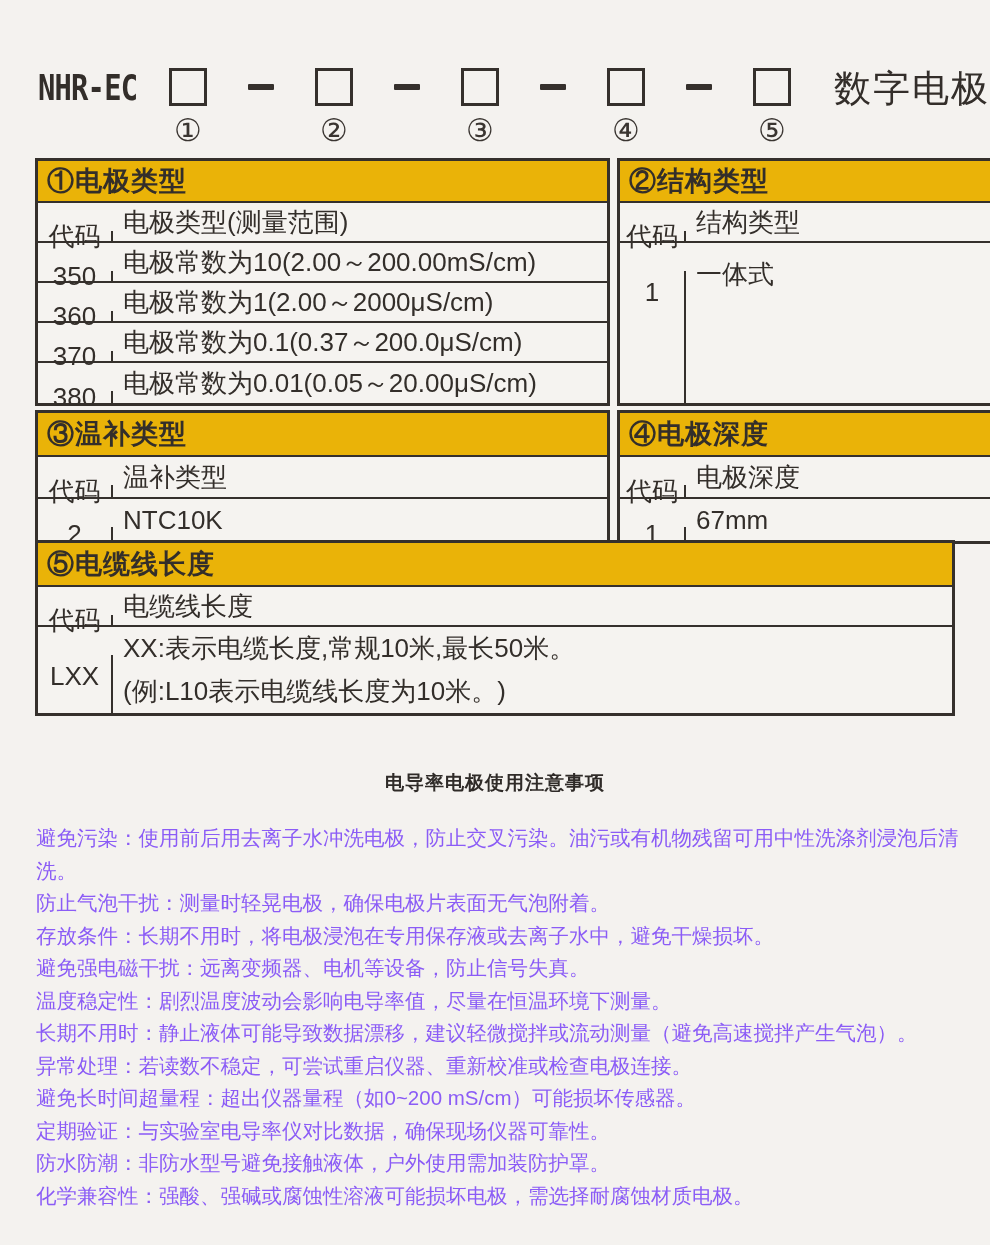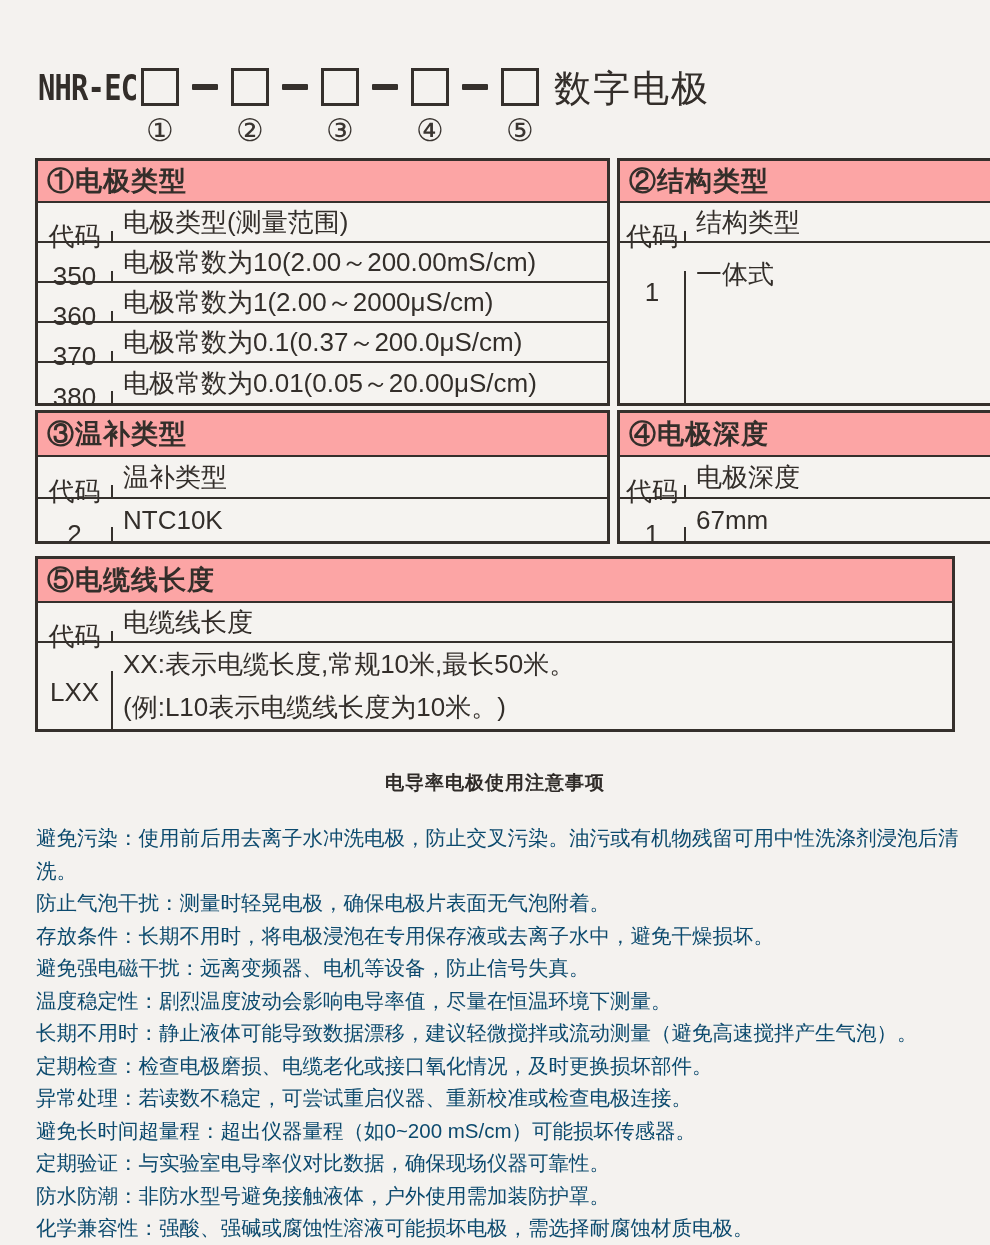--- a/index.html
+++ b/index.html
@@ -7,50 +7,50 @@
   body {
     width: 990px; height: 1245px;
     font-family: "Liberation Sans", sans-serif;
     color: #332e2a;
   }
   .page { position: relative; width: 990px; height: 1245px; overflow: hidden; }
 
   
   .model-row {
     position: absolute; left: 38px; top: 68px;
-    display: flex; align-items: flex-start;
+    display: flex; align-items: flex-start; gap: 28px;
   }
   .model-prefix {
     font-family: "DejaVu Sans Mono", monospace;
     font-weight: bold; font-size: 36px; line-height: 40px;
     transform: scaleX(0.80); transform-origin: left top;
     letter-spacing: -1px; width: 126px; margin-right: -24px;
     white-space: nowrap;
   }
   .slot { display: flex; flex-direction: column; align-items: center; width: 40px; }
   .box { width: 38px; height: 38px; border: 3px solid #35302c; background: transparent; }
   .circ { margin-top: 8px; font-size: 31px; line-height: 34px; color: #3a3531; }
   .dash { width: 26px; height: 6px; background: #35302c; margin: 16px 12px 0 12px; border-radius: 1px; }
   .model-suffix { font-size: 37px; line-height: 42px; margin-left: 14px; letter-spacing: 2px; font-weight: 500; }
 
   
   .band { position: absolute; left: 35px; display: flex; }
   .band-1 { top: 158px; }
   .band-2 { top: 410px; }
-  .band-3 { top: 556px; align-items: center; }
+  .band-3 { top: 540px; align-items: center; }
   .tbl { border: 3px solid #35302c; background: #f5f3f0; }
   .tbl-left  { width: 575px; margin-right: 7px; }
   .tbl-right { width: 390px; }
   .tbl-full  { width: 920px; }
 
   .sec-row {
     height: 42px; border-bottom: 2px solid #35302c;
     display: flex; align-items: center; padding: 0 9px;
     font-size: 27px; font-weight: bold; letter-spacing: 1px;
-    background: #fca5a5;
+    background: #eab308;
   }
   .band-2 .sec-row, .band-3 .sec-row { height: 44px; }
 
   .row { display: flex; border-bottom: 2px solid #35302c; }
   .row:last-child { border-bottom: none; }
   .cell { display: flex; align-items: center; font-size: 26px; }
   .code {
     flex: 0 0 75px; justify-content: center;
     border-right: 2px solid #35302c; text-align: center; margin-top: 28px;
   }
@@ -67,21 +67,21 @@
   .cable-lines { display: flex; flex-direction: column; }
 
   
   .notes-title {
     position: absolute; top: 770px; left: 0; width: 990px;
     text-align: center; font-size: 19px; font-weight: bold; letter-spacing: 1px;
     color: #2f2b28;
   }
   .notes {
     position: absolute; left: 36px; top: 822px; width: 930px;
-    font-size: 20.5px; line-height: 32.5px; color: #0c4a6e;
+    font-size: 20.5px; line-height: 32.5px; color: #8b5cf6;
   }
   .notes p { margin: 0; }
 </style>
 </head>
 <body>
 
 <div class="page">
 
   <div class="model-row">
     <span class="model-prefix">NHR-EC</span>
@@ -194,21 +194,20 @@
   </div>
 
   <div class="notes-title">电导率电极使用注意事项</div>
   <div class="notes">
     <p>避免污染：使用前后用去离子水冲洗电极，防止交叉污染。油污或有机物残留可用中性洗涤剂浸泡后清洗。</p>
     <p>防止气泡干扰：测量时轻晃电极，确保电极片表面无气泡附着。</p>
     <p>存放条件：长期不用时，将电极浸泡在专用保存液或去离子水中，避免干燥损坏。</p>
     <p>避免强电磁干扰：远离变频器、电机等设备，防止信号失真。</p>
     <p>温度稳定性：剧烈温度波动会影响电导率值，尽量在恒温环境下测量。</p>
     <p>长期不用时：静止液体可能导致数据漂移，建议轻微搅拌或流动测量（避免高速搅拌产生气泡）。</p>
-    <p>定期检查：检查电极磨损、电缆老化或接口氧化情况，及时更换损坏部件。</p>
     <p>异常处理：若读数不稳定，可尝试重启仪器、重新校准或检查电极连接。</p>
     <p>避免长时间超量程：超出仪器量程（如0~200 mS/cm）可能损坏传感器。</p>
     <p>定期验证：与实验室电导率仪对比数据，确保现场仪器可靠性。</p>
     <p>防水防潮：非防水型号避免接触液体，户外使用需加装防护罩。</p>
     <p>化学兼容性：强酸、强碱或腐蚀性溶液可能损坏电极，需选择耐腐蚀材质电极。</p>
   </div>
 
 </div>
 
 </body></html>

